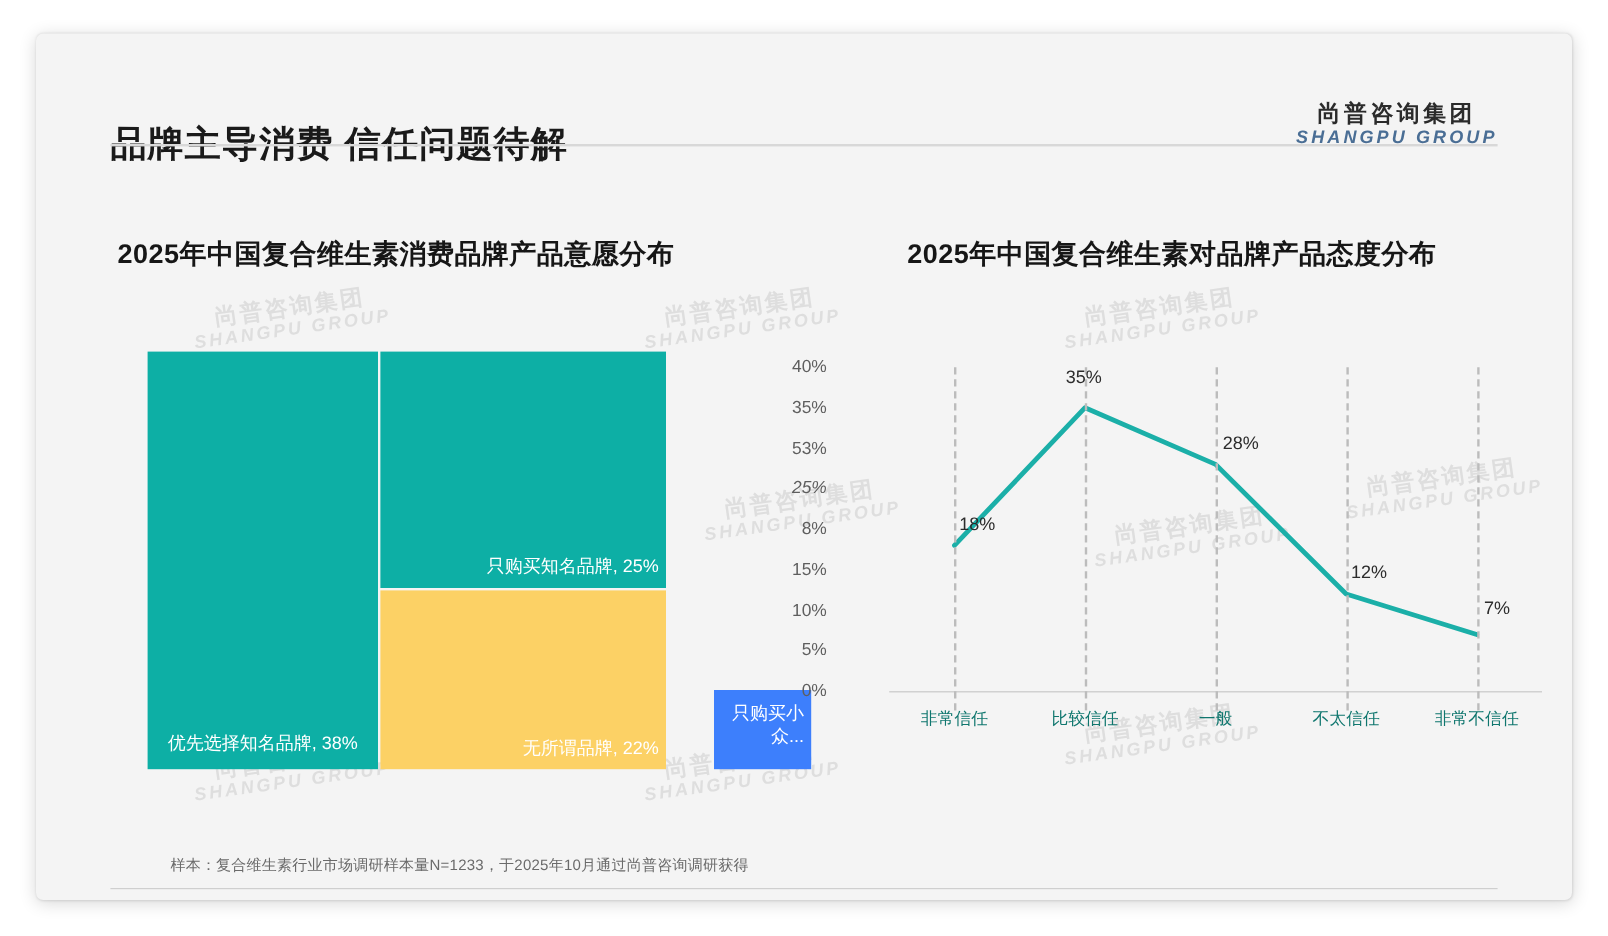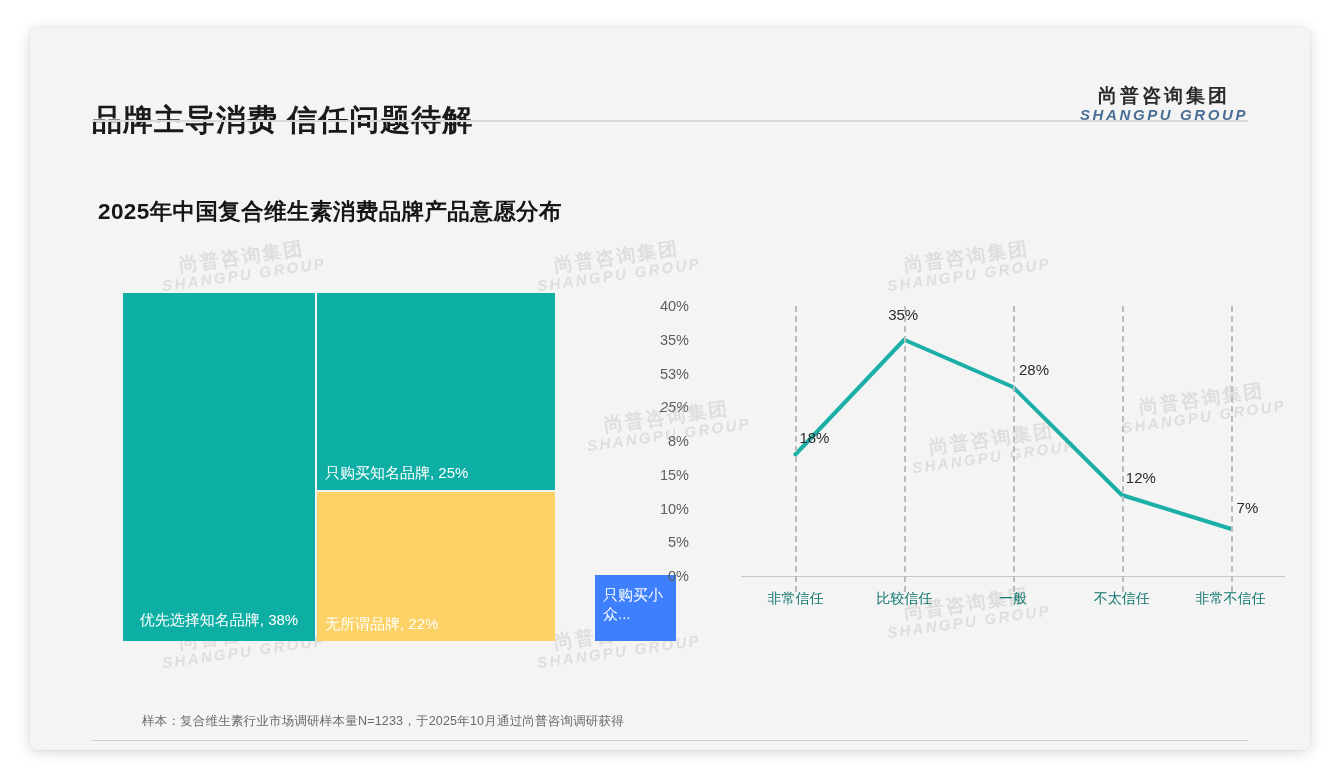--- a/index.html
+++ b/index.html
@@ -113,20 +113,21 @@
   }
   .tm-label {
     position: absolute;
     left: 8px;
     right: 6px;
     bottom: 8px;
     font-size: 15px;
     line-height: 1.28;
     color: #ffffff;
     word-break: break-all;
+    text-align: right;
   }
   .tm-label.centered { text-align: center; left: 4px; right: 4px; }
 
   
   #line-chart {
     position: absolute;
     left: 655px;
     top: 262px;
     width: 600px;
     height: 330px;
@@ -205,20 +206,21 @@
   <div class="header">
     <div class="page-title">品牌主导消费 信任问题待解</div>
     <div class="header-rule"></div>
     <div class="logo">
       <div class="logo-cn">尚普咨询集团</div>
       <div class="logo-en">SHANGPU GROUP</div>
     </div>
   </div>
 
   <div class="panel-title" id="left-panel-title">2025年中国复合维生素消费品牌产品意愿分布</div>
+  <div class="panel-title" id="right-panel-title">2025年中国复合维生素对品牌产品态度分布</div>
 
   <div id="watermark-layer">
       <div class="wm" style="left: 130px; top: 218px;">
         <span class="wm-cn">尚普咨询集团</span>
         <span class="wm-en">SHANGPU GROUP</span>
       </div>
       <div class="wm" style="left: 505px; top: 218px;">
         <span class="wm-cn">尚普咨询集团</span>
         <span class="wm-en">SHANGPU GROUP</span>
       </div>

